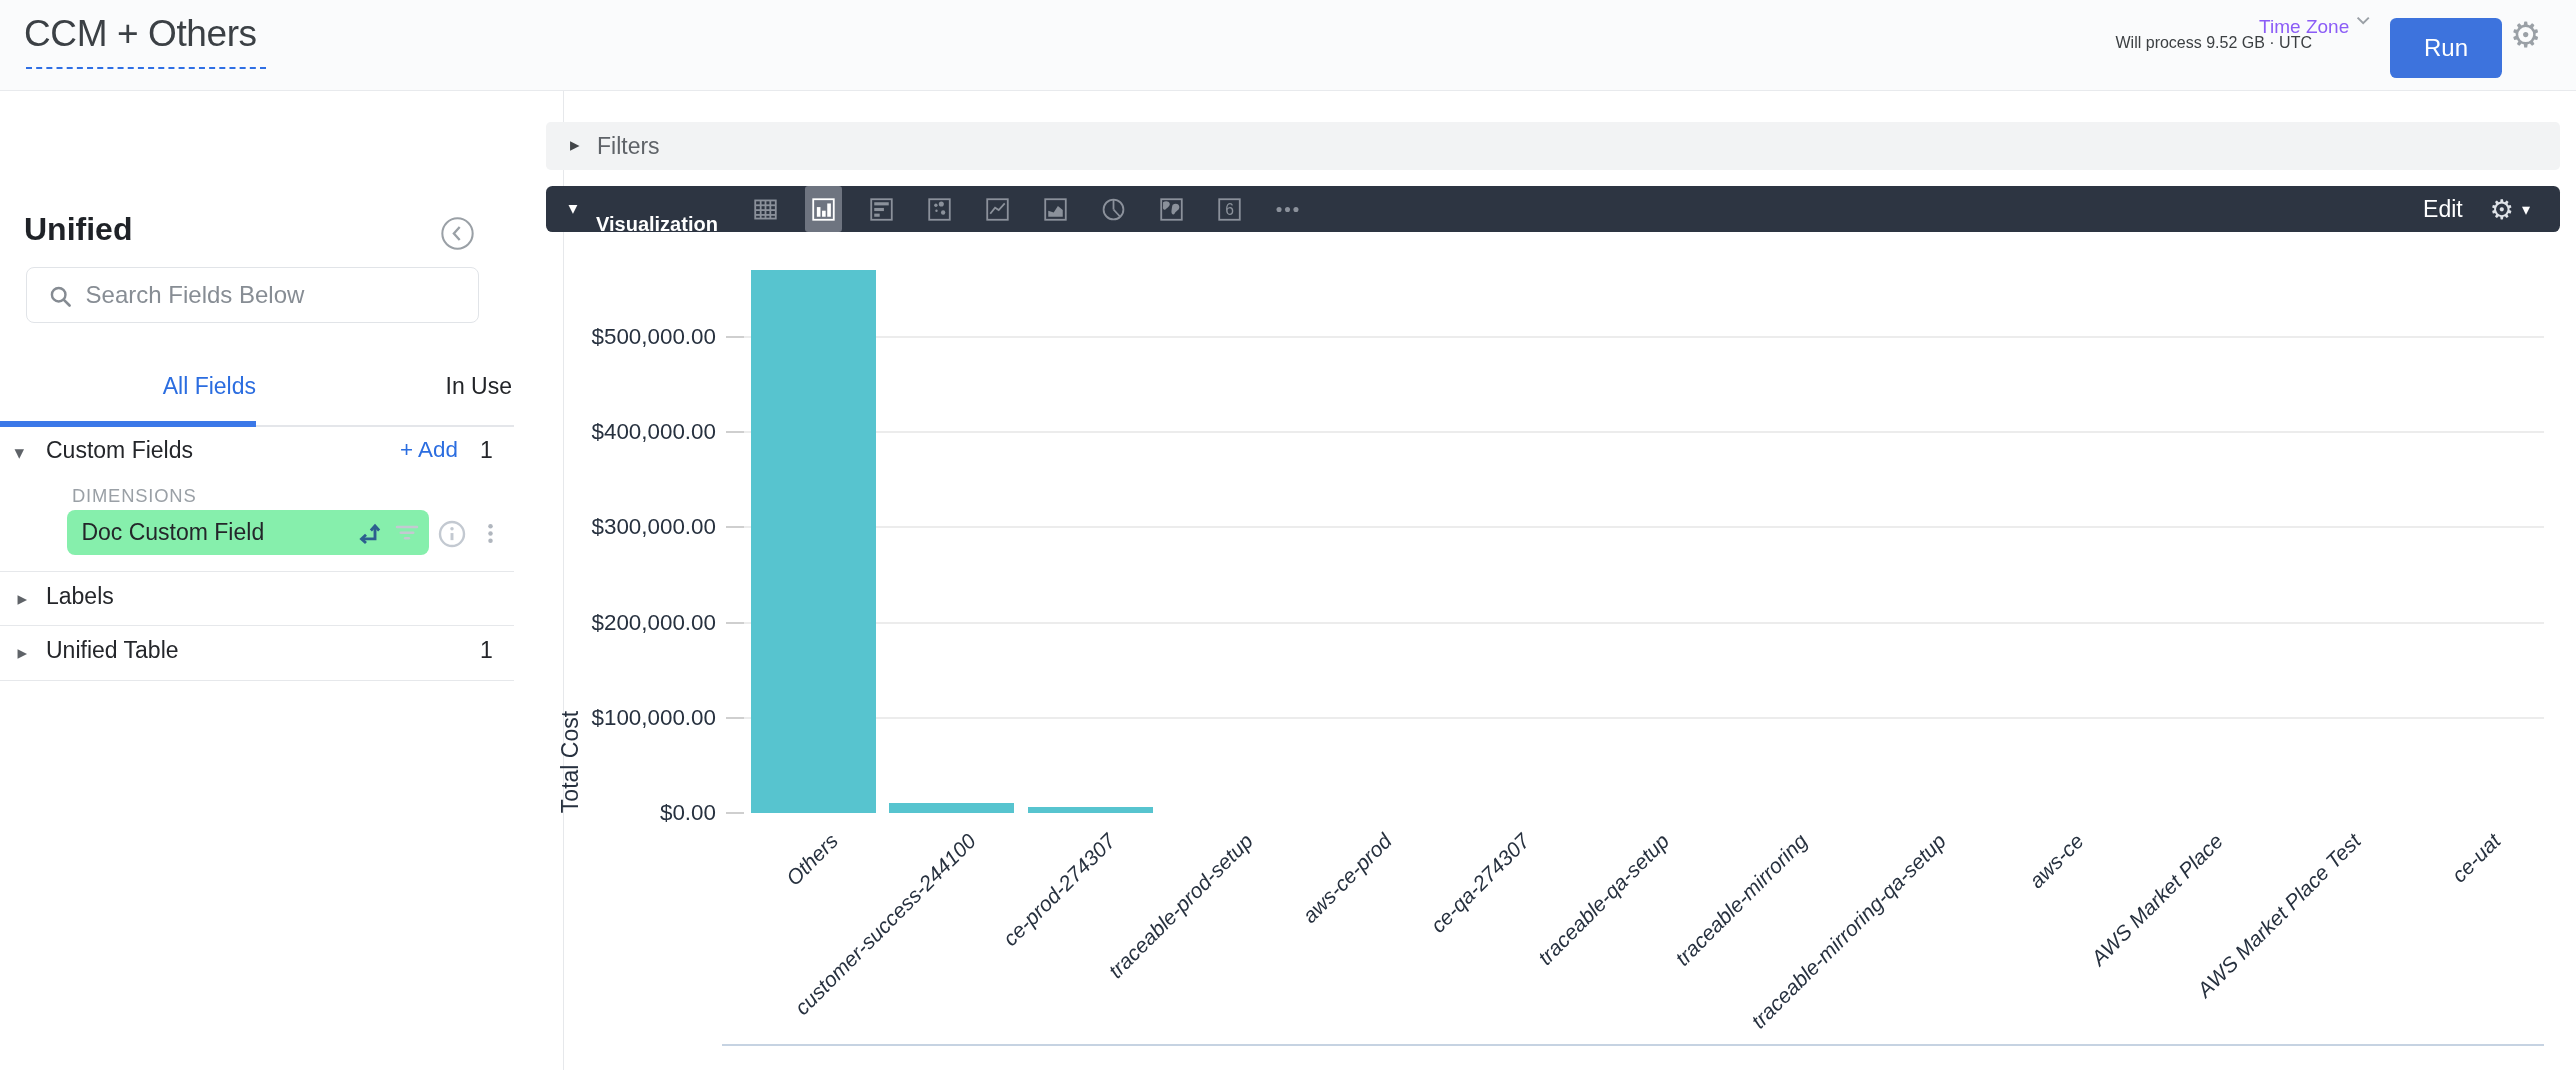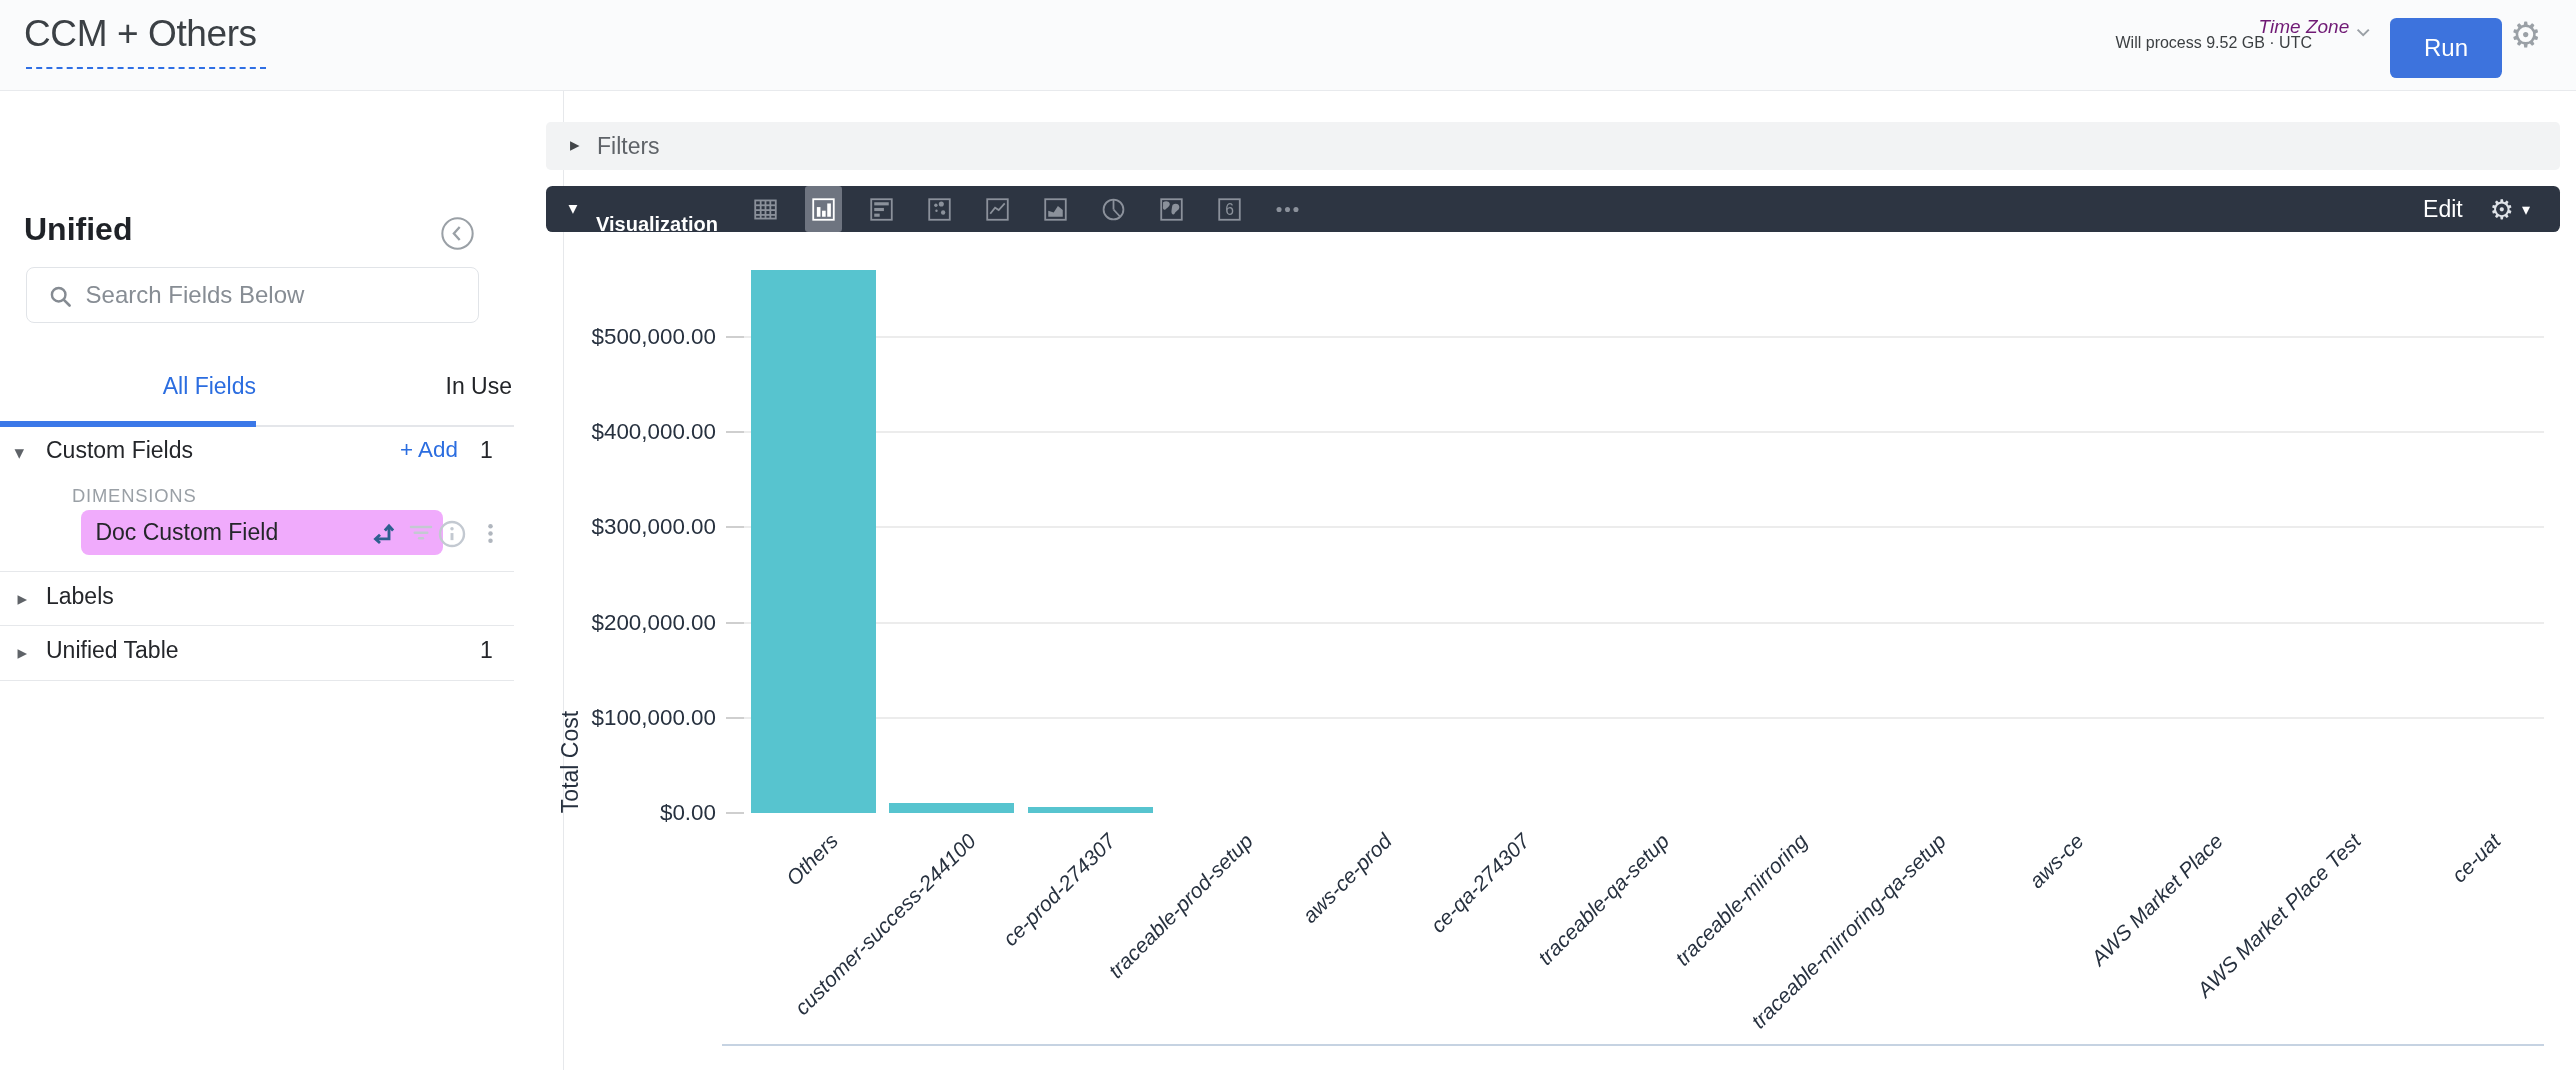--- a/index.html
+++ b/index.html
@@ -6,22 +6,22 @@
   html,body { width:2576px; height:1070px; overflow:hidden; background:#ffffff;
               font-family:"Liberation Sans", sans-serif; }
   .abs { position:absolute; }
   
   #header { position:absolute; left:0; top:0; width:2576px; height:91px;
             background:#fafbfc; border-bottom:0.8px solid #e8eaed;padding-left:47px; }
   #page-title { position:absolute; left:24px; top:12.8px; font-size:37px; color:#3b4045;
                 letter-spacing:-0.4px; white-space:nowrap; }
   #title-underline { position:absolute; left:25.6px; top:67px; width:240px; height:0;
                      border-top:2.4px dashed #2f6fe4; }
-  #timezone { position:absolute; right:206px; top:16px; font-size:19px; color:#701a75;
-              display:flex; align-items:flex-end; gap:6.4px;font-style:italic; }
+  #timezone { position:absolute; right:206px; top:16px; font-size:19px; color:#8b5cf6;
+              display:flex; align-items:flex-start; gap:6.4px; }
   #process-info { position:absolute; right:264px; top:34px; font-size:16px; color:#3c4043; }
   #run-btn { position:absolute; left:2390px; top:17.6px; width:112px; height:60px;
              background:#3d73dd; border:none; border-radius:6.4px; color:#fff; font-size:24px;
              font-family:inherit; cursor:pointer; }
   .gear { color:#9aa0a6; font-family:"DejaVu Sans", sans-serif; }
   #header-gear { position:absolute; left:2510px; top:17.6px; font-size:35px; line-height:35px; }
   
   #sidebar { position:absolute; left:0; top:91px; width:564px; height:979px;
              background:#fff; border-right:0.8px solid #e6e8eb; }
   #view-title { position:absolute; left:24px; top:120px; font-size:32px; font-weight:600; color:#1f2227; }
@@ -36,22 +36,22 @@
          font-weight:500; cursor:pointer; }
   #tab-underline-gray { position:absolute; left:0; top:334px; width:514px; height:1.6px; background:#e4e6ea; }
   #tab-underline-blue { position:absolute; left:0; top:330px; width:256px; height:5.6px; background:#3b78e8; }
   .caret { color:#5f6368; font-family:"DejaVu Sans", sans-serif; }
   .sect-label { font-size:23px; font-weight:500; color:#24262a; }
   .count { font-size:23px; color:#24262a; }
   .blue { color:#2b6de0; }
   .divider { position:absolute; left:0; width:514px; height:0.8px; background:#e6e8eb; }
   #dims-label { position:absolute; left:72px; top:394px; font-size:18.4px; letter-spacing:0.8px;
                 font-weight:500; color:#9aa0a6; }
-  #field-pill { position:absolute; left:81px; top:419px; width:362px; height:45px;
-                background:#f0abfc; border-radius:8px; cursor:pointer; }
+  #field-pill { position:absolute; left:67px; top:419px; width:362px; height:45px;
+                background:#86efac; border-radius:8px; cursor:pointer; }
   #field-pill .fld { position:absolute; left:14.4px; top:0; line-height:45px; font-size:23px; color:#24262a; }
   
   #filters-bar { position:absolute; left:546px; top:122px; width:2014px; height:48px;
                  background:#f2f3f4; border-radius:4.8px; cursor:pointer; }
   #filters-bar .caret { position:absolute; left:24px; top:11.2px; font-size:19px; color:#424549; }
   #filters-bar .lbl { position:absolute; left:51px; top:0; line-height:48px; font-size:23px; color:#5f6368; }
   #viz-bar { position:absolute; left:546px; top:186px; width:2014px; height:46px;
              background:#2d3542; border-radius:6.4px; }
   #viz-bar .caret { position:absolute; left:22.4px; top:12px; font-size:17.6px; color:#ffffff; }
   #viz-bar .lbl { position:absolute; left:50px; top:15px; line-height:46px; font-size:20px;

